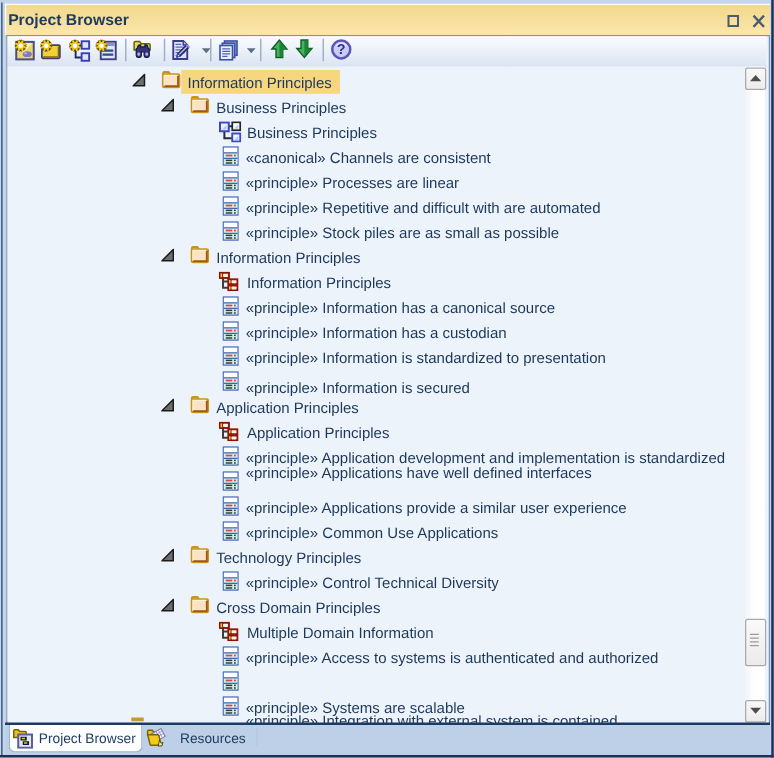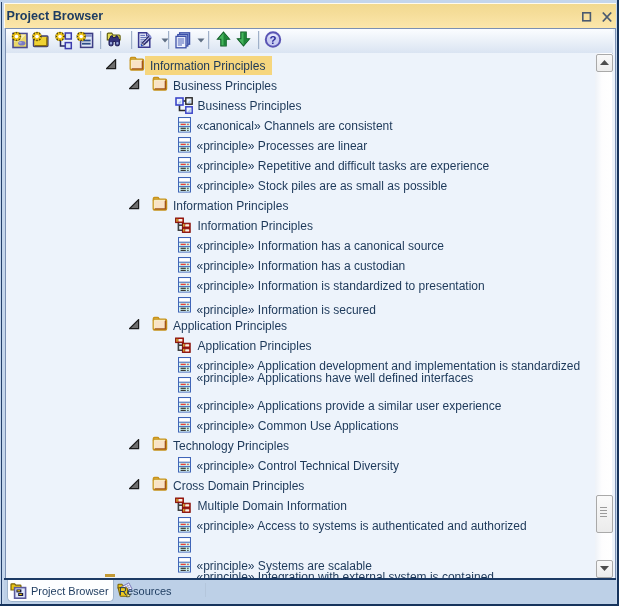--- a/index.html
+++ b/index.html
@@ -180,21 +180,21 @@
     <rect x="0.5" y="0.5" width="12" height="14.5" fill="#ffffff" stroke="#4065b8" stroke-width="1.1"></rect>
     <rect x="1.2" y="5" width="10.6" height="9.4" fill="#cdf3ef"></rect>
     <path d="M1 5.2 H12 M1 9.6 H12" stroke="#4065b8" stroke-width="1"></path>
     <rect x="2.6" y="6.7" width="5.2" height="1.4" fill="#e8423a"></rect>
     <rect x="9.2" y="6.7" width="1.5" height="1.4" fill="#e8423a"></rect>
     <rect x="2.6" y="10.7" width="5.2" height="1.2" fill="#3a3a35"></rect>
     <rect x="9.2" y="10.7" width="1.4" height="1.2" fill="#3a3a35"></rect>
     <rect x="2.6" y="12.8" width="5.2" height="1.2" fill="#3a3a35"></rect>
     <rect x="9.2" y="12.8" width="1.4" height="1.2" fill="#3a3a35"></rect>
   </svg>
-<div class="txt" style="left:196.5px;top:155.5px">«principle» Repetitive and difficult tasks are experience</div>
+<div class="txt" style="left:196.5px;top:155.5px">«principle» Repetitive and difficult with are automated</div>
 <svg class="abs" style="left:177.5px;top:176.5px" width="13" height="16" viewBox="0 0 13 16">
     <rect x="0.5" y="0.5" width="12" height="14.5" fill="#ffffff" stroke="#4065b8" stroke-width="1.1"></rect>
     <rect x="1.2" y="5" width="10.6" height="9.4" fill="#cdf3ef"></rect>
     <path d="M1 5.2 H12 M1 9.6 H12" stroke="#4065b8" stroke-width="1"></path>
     <rect x="2.6" y="6.7" width="5.2" height="1.4" fill="#e8423a"></rect>
     <rect x="9.2" y="6.7" width="1.5" height="1.4" fill="#e8423a"></rect>
     <rect x="2.6" y="10.7" width="5.2" height="1.2" fill="#3a3a35"></rect>
     <rect x="9.2" y="10.7" width="1.4" height="1.2" fill="#3a3a35"></rect>
     <rect x="2.6" y="12.8" width="5.2" height="1.2" fill="#3a3a35"></rect>
     <rect x="9.2" y="12.8" width="1.4" height="1.2" fill="#3a3a35"></rect>
@@ -460,14 +460,14 @@
 <div class="abs" style="left:31px;top:581px;height:20px;line-height:21px;font-size:11px;color:#1c3a5e">Project Browser</div>
 <svg class="abs" style="left:117px;top:582px" width="18" height="17" viewBox="0 0 18 17">
   <path d="M1 5 L1 3 Q1 2.2 1.8 2.2 L4.8 2.2 L6 3.8 L10.6 3.8 Q11.4 3.8 11.4 4.6 L11.4 6 L1 6 Z" fill="#e8c413" stroke="#7a6207" stroke-width="1.1"></path>
   <g transform="rotate(-28 10 7)">
       <rect x="5.5" y="2.5" width="9" height="7" fill="#f2f2fa" stroke="#7070b4" stroke-width="0.8"></rect>
   <path d="M5.5 4.6 H14.5 M5.5 6.8 H14.5 M7.6 2.5 V9.5 M9.8 2.5 V9.5 M12 2.5 V9.5" stroke="#9a9ad0" stroke-width="0.7"></path>
     </g>
   <path d="M1.2 6 L3 13.4 Q3.2 14.2 4 14.2 L11 14.2 Q11.8 14.2 11.6 13.4 L10.2 6.6 Q10 5.8 9.2 5.8 L1.2 5.8 Z" fill="#f0cb1e" stroke="#7a6207" stroke-width="1.1"></path>
   <path d="M10.6 10 L12 12.6 L13.4 11.8 L12.6 14.6 L9.6 14.9 Z" fill="#f5e387" stroke="#3a3a10" stroke-width="0.7"></path>
 </svg>
-<div class="abs" style="left:119px;top:581px;height:20px;line-height:21px;font-size:11px;color:#1c3a5e">Resources</div>
+<div class="abs" style="left:144px;top:581px;height:20px;line-height:21px;font-size:11px;color:#1c3a5e">Resources</div>
 <div class="abs" style="left:205px;top:583px;width:1px;height:14px;background:#b4c6dc"></div>
 
 </body></html>

